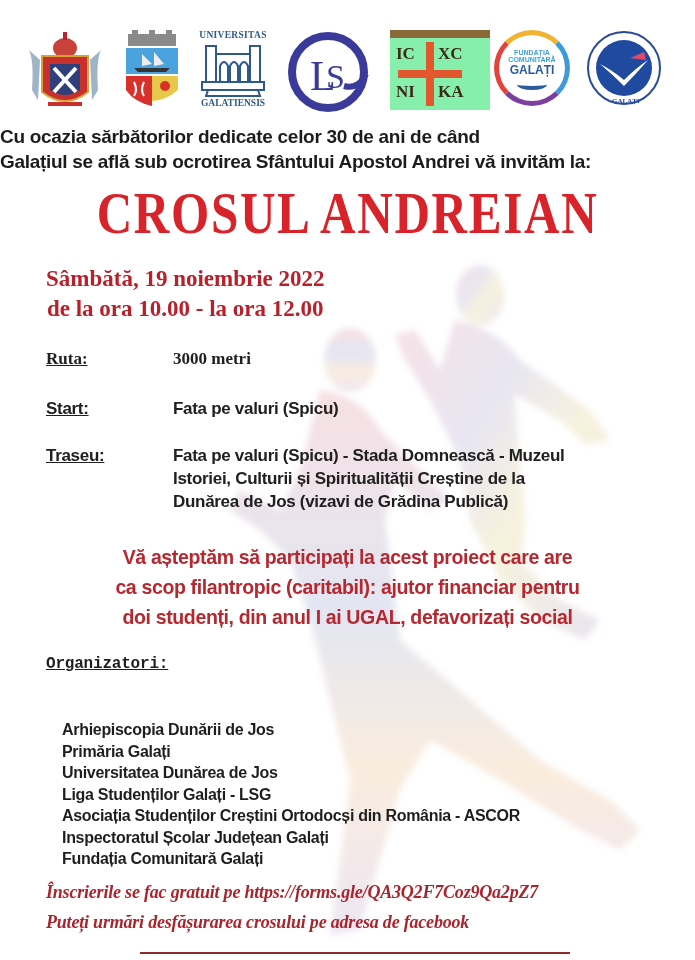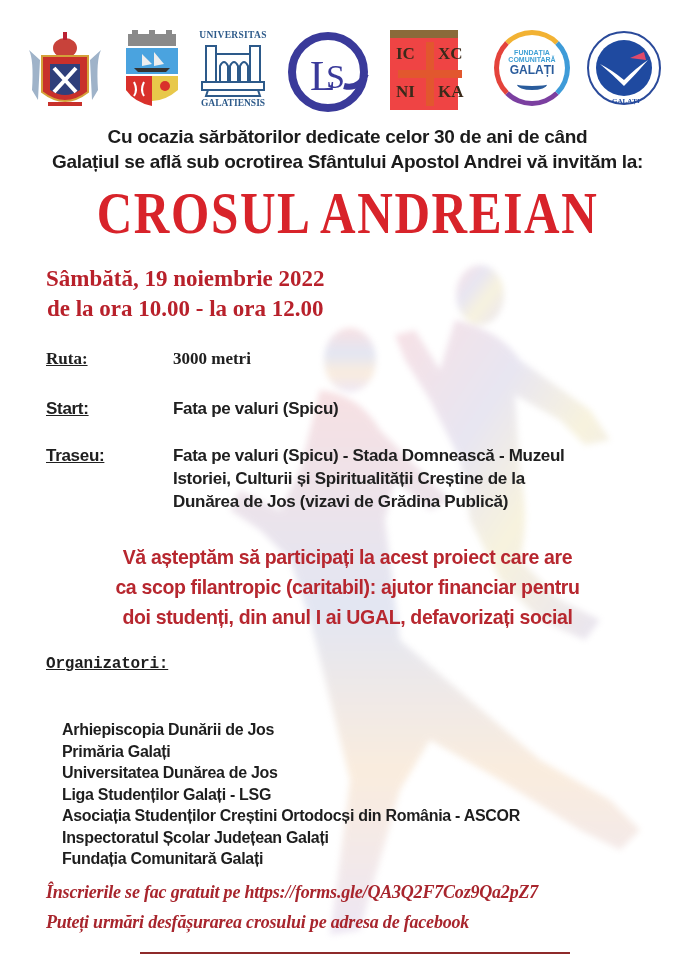--- a/index.html
+++ b/index.html
@@ -9,21 +9,21 @@
     font-family:"Liberation Sans", sans-serif;
   }
   
   .runners { position:absolute; left:0; top:0; width:695px; height:960px; z-index:0; pointer-events:none; }
 
   .logos { position:absolute; left:0; top:30px; width:695px; height:90px; z-index:2; }
   .logo { position:absolute; top:0; }
 
   .intro {
     position:absolute; left:0; top:124px; width:695px; z-index:2;
-    text-align:center; font-family:"Liberation Sans Narrow","Liberation Sans", sans-serif;
+    text-align:left; font-family:"Liberation Sans Narrow","Liberation Sans", sans-serif;
     font-weight:bold; font-size:19px; line-height:25px; color:#1c1c1c;
     letter-spacing:-0.3px;
   }
   .title {
     position:absolute; left:0; top:178px; width:695px; z-index:2;
     text-align:center; font-family:"Liberation Serif","DejaVu Serif", serif;
     font-weight:bold; font-size:60px; line-height:70px; color:#d8232a;
     letter-spacing:2px; transform:scaleX(0.82); transform-origin:center;
   }
   .when {
@@ -130,21 +130,21 @@
     <div style="font-family:'Liberation Serif',serif;font-size:9.5px;font-weight:bold;color:#2d5a8a;margin-top:-4px">GALATIENSIS</div>
   </div>
 
   <svg class="logo" style="left:288px;width:84px;height:84px" viewBox="0 0 84 84">
     <circle cx="40" cy="42" r="36" fill="none" stroke="#3a3a9a" stroke-width="8"></circle>
     <text x="22" y="60" font-family="Liberation Serif, serif" font-size="42" fill="#3a3a9a">L</text>
     <text x="38" y="58" font-family="Liberation Serif, serif" font-size="34" fill="#3a3a9a">S</text>
     <path d="M56 56 Q70 60 78 44" stroke="#3a3a9a" stroke-width="6" fill="none"></path>
   </svg>
 
-  <div class="logo" style="left:390px;width:68px;height:80px;background:#ef4444;border-top:8px solid #8b6a3a;box-sizing:border-box;position:absolute">
+  <div class="logo" style="left:390px;width:100px;height:80px;background:#86efac;border-top:8px solid #8b6a3a;box-sizing:border-box;position:absolute">
     <div style="position:absolute;left:36px;top:4px;width:8px;height:64px;background:#e2572e"></div>
     <div style="position:absolute;left:8px;top:32px;width:64px;height:8px;background:#e2572e"></div>
     <div style="position:absolute;left:6px;top:6px;font:bold 17px 'Liberation Serif',serif;color:#3a2a1a">IC</div>
     <div style="position:absolute;left:48px;top:6px;font:bold 17px 'Liberation Serif',serif;color:#3a2a1a">XC</div>
     <div style="position:absolute;left:6px;top:44px;font:bold 17px 'Liberation Serif',serif;color:#3a2a1a">NI</div>
     <div style="position:absolute;left:48px;top:44px;font:bold 17px 'Liberation Serif',serif;color:#3a2a1a">KA</div>
   </div>
 
   <div class="logo" style="left:494px;width:76px;height:76px;border-radius:50%;border:5px solid;border-color:#f2b233 #3e9bd8 #7b3fa0 #e4433b;box-sizing:border-box;text-align:center">
     <div style="margin-top:14px;font:bold 7px 'Liberation Sans',sans-serif;color:#3ea0d5">FUNDAȚIA</div>

